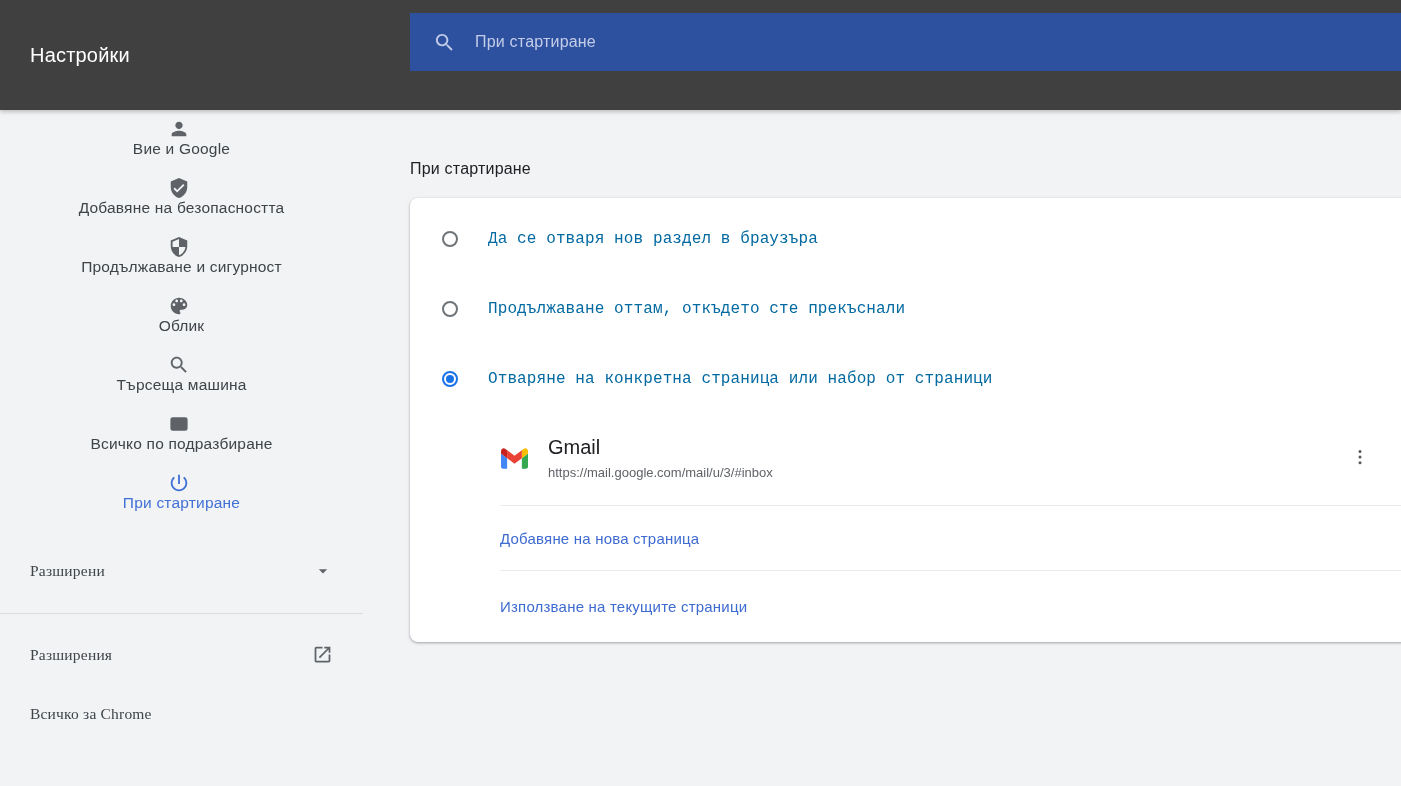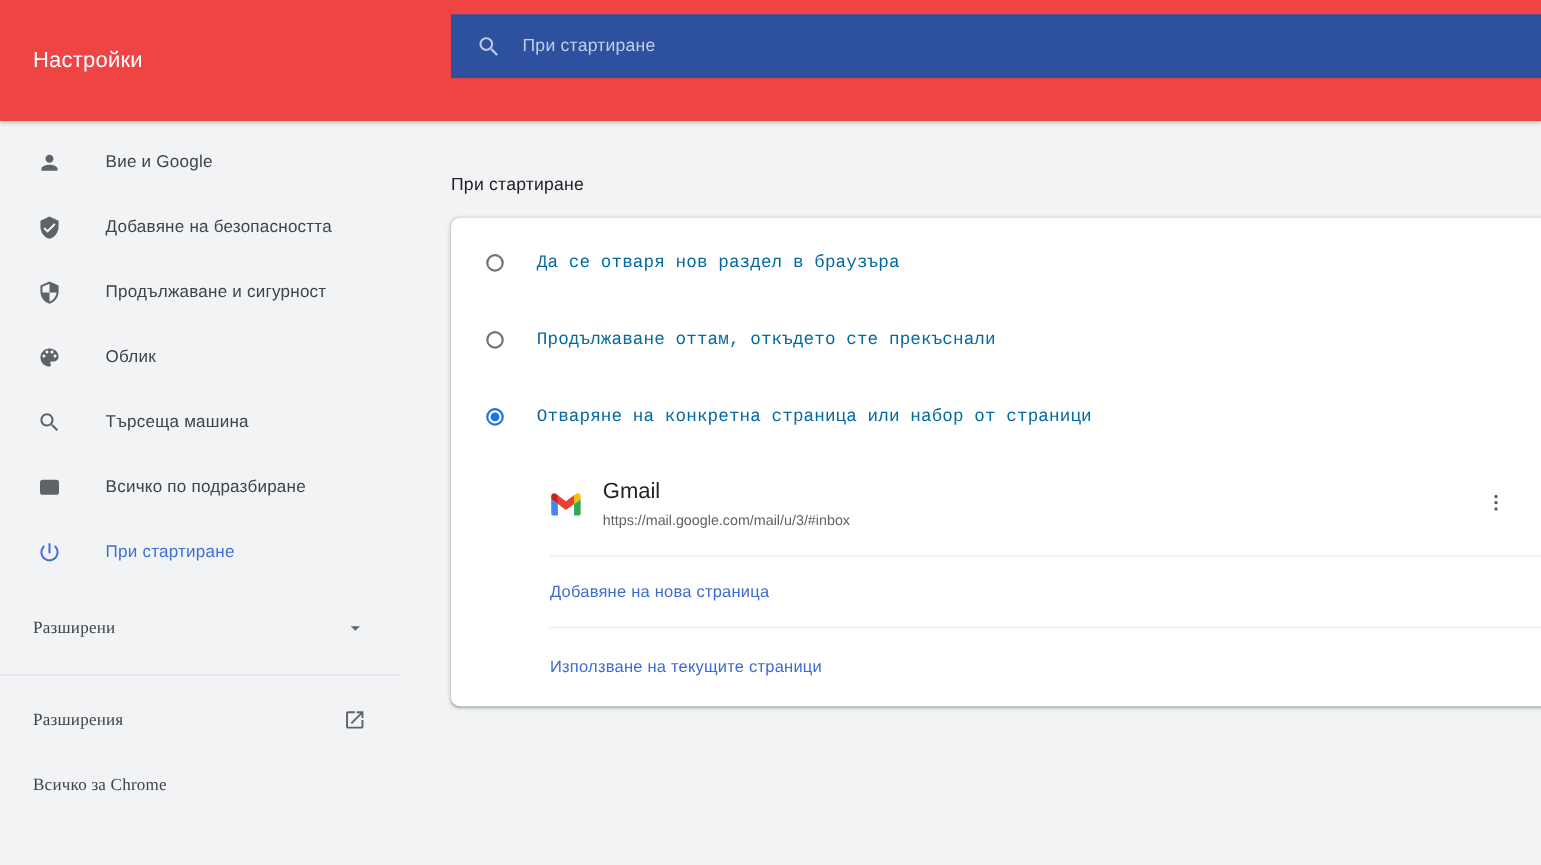--- a/index.html
+++ b/index.html
@@ -4,21 +4,21 @@
 <style>
   * { margin:0; padding:0; box-sizing:border-box; }
   html,body { width:1401px; height:786px; overflow:hidden; }
   body {
     font-family:"Liberation Sans","DejaVu Sans",sans-serif;
     background:#f1f3f5;
     color:#202124;
   }
   
   .header {
-    position:relative; height:110px; background:#ef4444;
+    position:relative; height:110px; background:#404040;
     display:flex; align-items:center;
     box-shadow:0 2px 4px rgba(0,0,0,.22);
     z-index:5;
   }
   .app-title { color:#ffffff; font-size:20px; font-weight:400; margin-left:30px; letter-spacing:.2px; }
   .search-bar {
     position:absolute; left:410px; top:13px; right:0; height:58px;
     background:#2e519f; display:flex; align-items:center;
   }
   .search-bar .sicon { margin-left:23px; width:23px; height:23px; flex:0 0 auto; }
@@ -26,21 +26,21 @@
   .search-input {
     flex:1; margin-left:19px; background:transparent; border:none; outline:none;
     font-family:inherit; font-size:16px; color:rgba(255,255,255,.85); letter-spacing:.2px;
   }
   .search-input::placeholder { color:#c3cde9; opacity:1; }
   
   .content { display:flex; height:700px; }
   .sidebar { width:363px; flex:0 0 auto; padding-top:8px; }
   .side-item {
     height:59px; display:flex; align-items:center; cursor:pointer;
-    color:#3f4449; font-size:15.5px; font-weight:500; letter-spacing:.2px;
+    color:#3f4449; font-size:15.5px; font-weight:500; letter-spacing:.2px;flex-direction:column;
   }
   .side-item .icn { width:22px; height:22px; margin-left:34px; margin-right:40px; flex:0 0 auto; }
   .side-item .icn svg { width:22px; height:22px; fill:#5f6368; display:block; }
   .side-item.active { color:#4170d6; }
   .side-item.active .icn svg { fill:#4170d6; }
   .side-row-plain {
     height:59px; display:flex; align-items:center; justify-content:space-between;
     padding:0 30px; cursor:pointer;
     color:#3f4449; font-size:15.5px; font-weight:500; letter-spacing:.2px;font-family:Liberation Serif, serif;
   }

